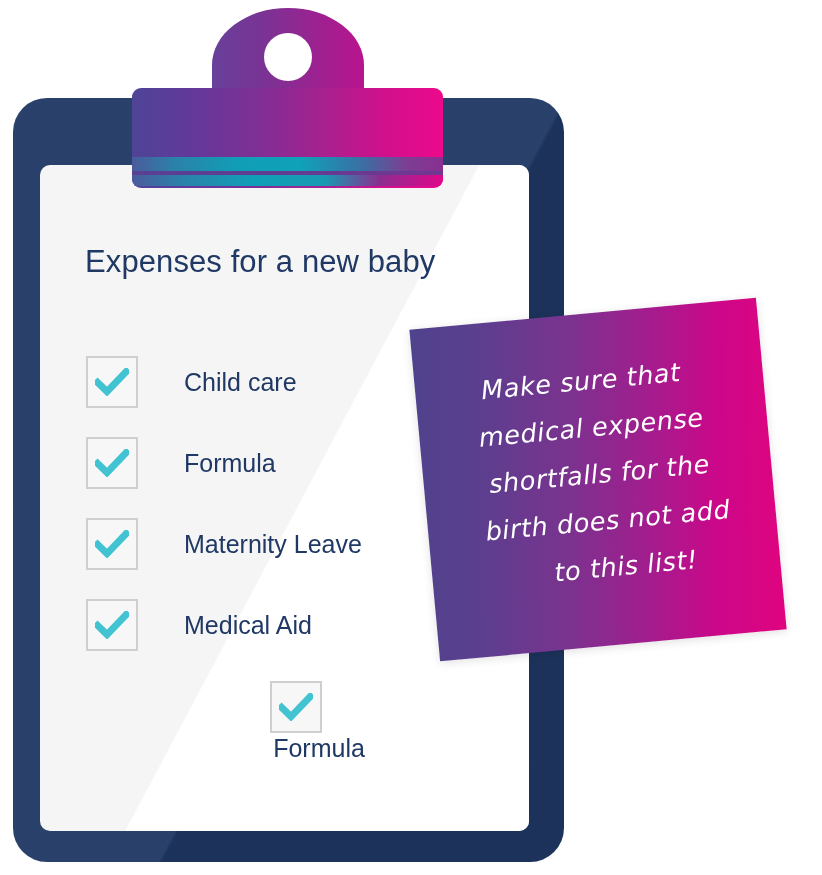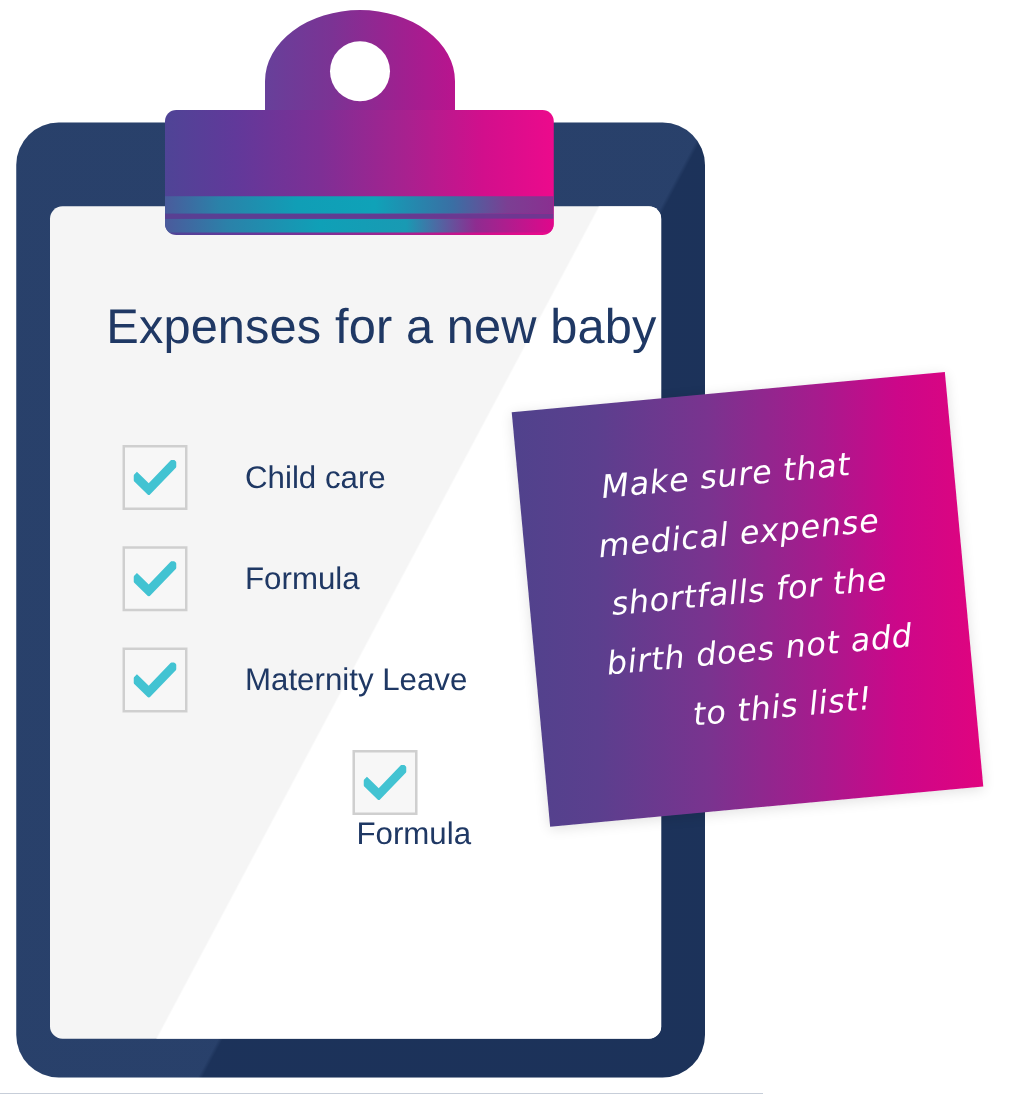--- a/index.html
+++ b/index.html
@@ -72,31 +72,31 @@
   
   .paper-inner {
     position: absolute;
     inset: 0;
     padding: 0;
   }
   .sheet-title {
     position: absolute;
     left: 45px;
     top: 78px;
-    font-size: 39px;
+    font-size: 31px;
     line-height: 38px;
     color: #1f3864;
     font-weight: 400;
     letter-spacing: 0.1px;
     white-space: nowrap;
   }
 
   .checklist {
     position: absolute;
-    left: 58px;
+    left: 46px;
     top: 192px;
     width: 420px;
   }
   .check-row {
     display: flex;
     align-items: center;
     height: 50px;
     margin-bottom: 31px;
   }
   .check-row:last-child { margin-bottom: 0; flex-direction: column; }
@@ -205,20 +205,28 @@
 
         <div class="check-row">
           <span class="checkbox">
             <svg width="34" height="28" viewBox="0 0 34 28" aria-hidden="true">
               <path d="M2.6 14.4 L12.0 23.6 L31.2 3.6" fill="none" stroke="#42c3d2" stroke-width="7" stroke-linecap="square" stroke-linejoin="miter"></path>
             </svg>
           </span>
           <span class="check-label">Maternity Leave</span>
         </div>
 
+        <div class="check-row">
+          <span class="checkbox">
+            <svg width="34" height="28" viewBox="0 0 34 28" aria-hidden="true">
+              <path d="M2.6 14.4 L12.0 23.6 L31.2 3.6" fill="none" stroke="#42c3d2" stroke-width="7" stroke-linecap="square" stroke-linejoin="miter"></path>
+            </svg>
+          </span>
+          <span class="check-label">Medical Aid</span>
+        </div>
 
         <div class="check-row">
           <span class="checkbox">
             <svg width="34" height="28" viewBox="0 0 34 28" aria-hidden="true">
               <path d="M2.6 14.4 L12.0 23.6 L31.2 3.6" fill="none" stroke="#42c3d2" stroke-width="7" stroke-linecap="square" stroke-linejoin="miter"></path>
             </svg>
           </span>
           <span class="check-label">Formula</span>
         </div>
 

